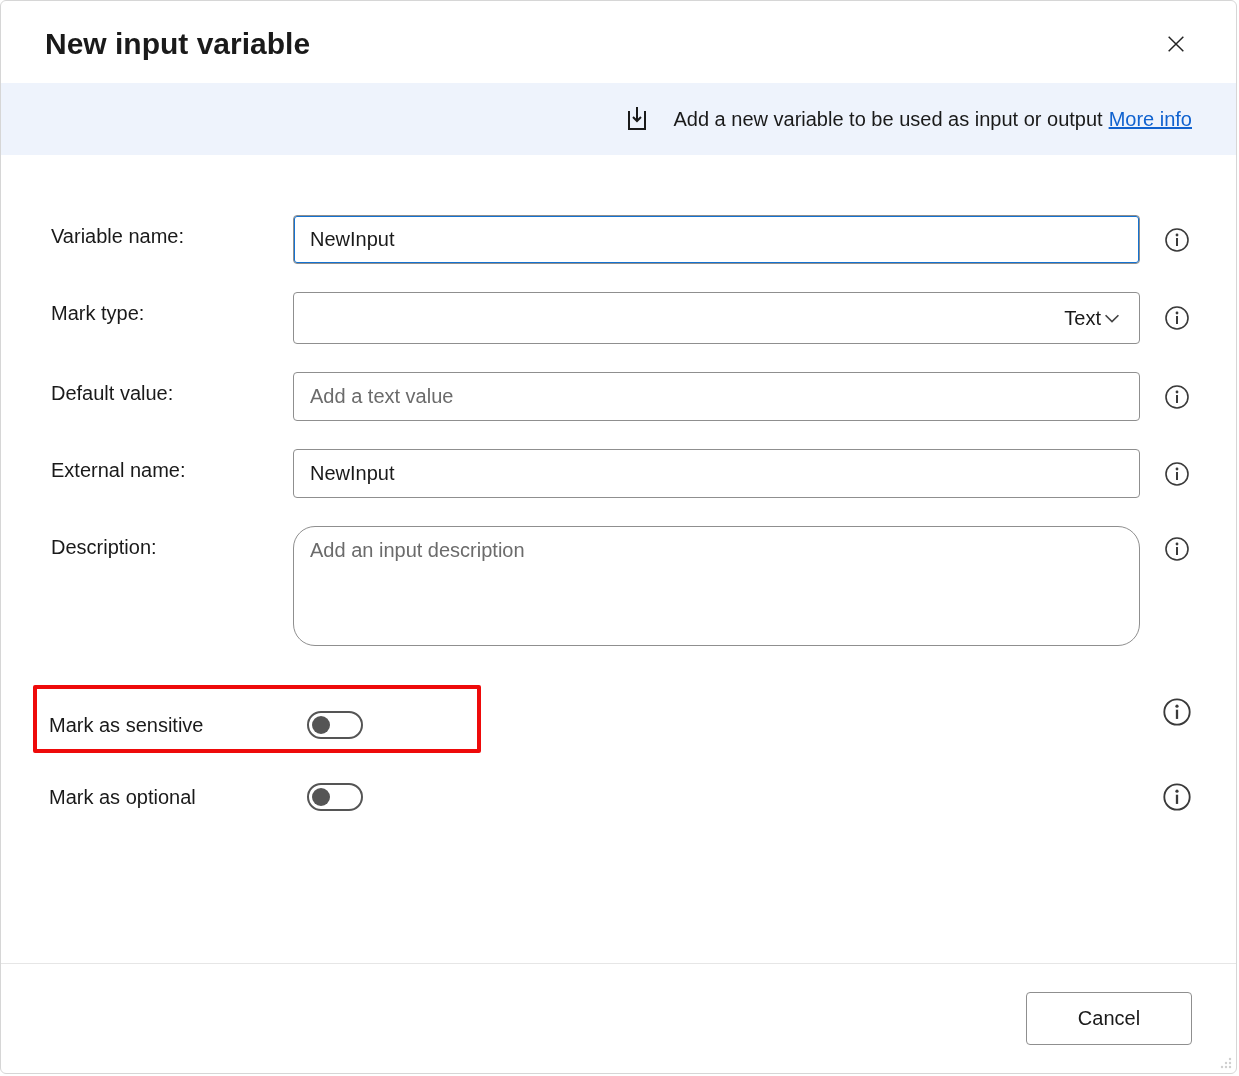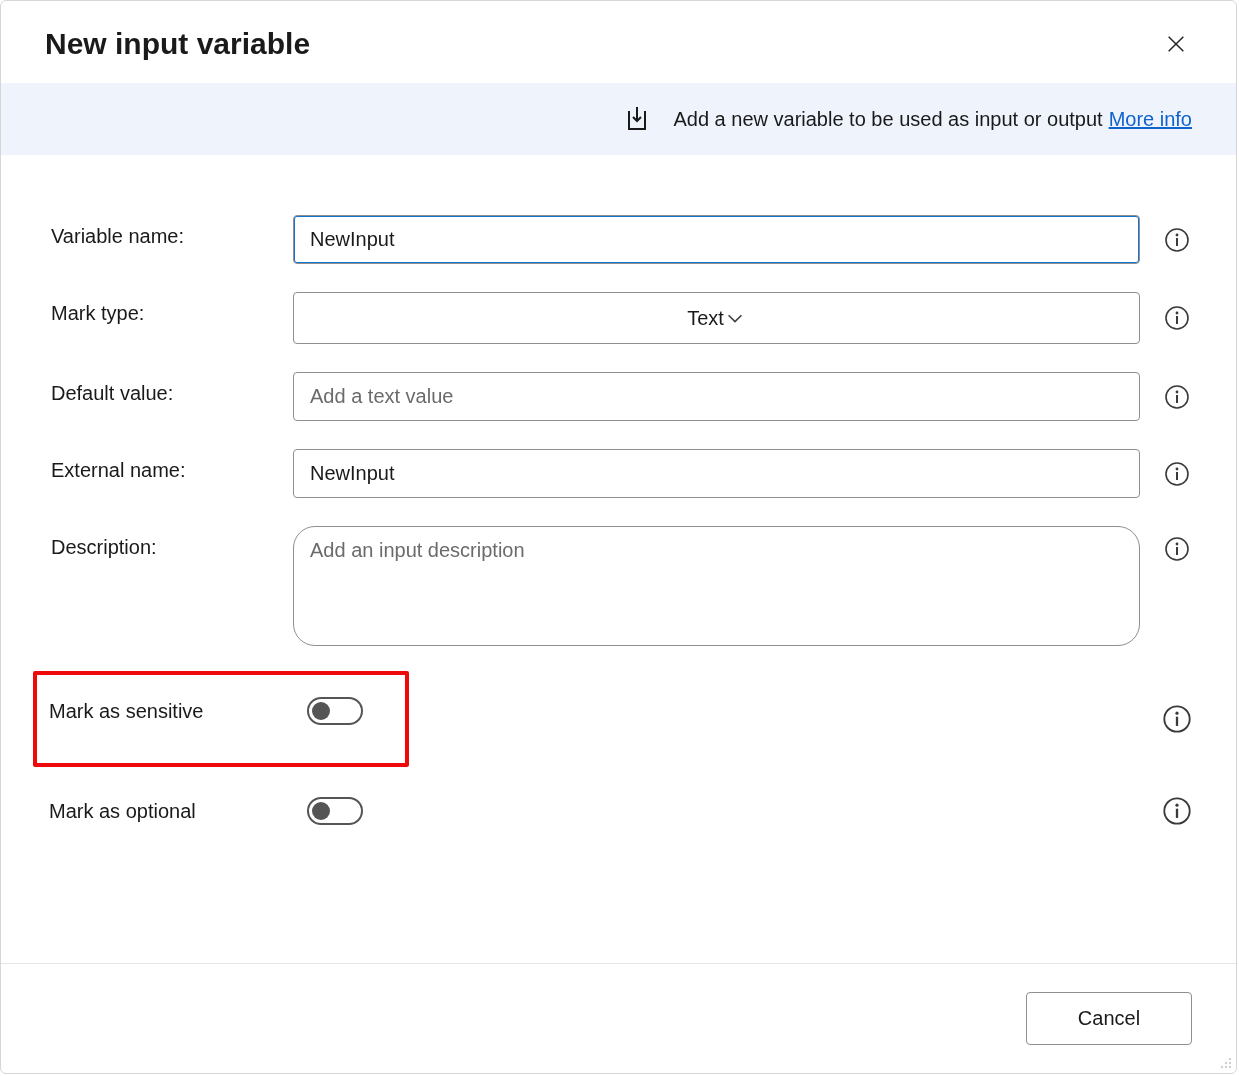--- a/index.html
+++ b/index.html
@@ -105,21 +105,21 @@
   textarea.text-area::placeholder {
     color: #6b6b6b;
   }
   .focused {
     border-color: #1472d0;
     box-shadow: inset 0 0 0 1px #1472d0;
   }
   .select-input {
     display: flex;
     align-items: center;
-    justify-content: center;
+    justify-content: flex-end;
     height: 52px;
     cursor: pointer;
   }
   .select-chevron {
     width: 22px; height: 22px;
     color: #444;
   }
   textarea.text-area {
     height: 120px;
     resize: none;
@@ -148,24 +148,24 @@
     width: 18px; height: 18px;
     border-radius: 50%;
     background: #555;
     position: absolute;
     left: 3px; top: 3px;
   }
   .toggle-right-space { flex: 1; }
   .highlight-box {
     border: 4px solid #ee0a0a;
     border-radius: 2px;
-    padding: 12px 8px 28px 12px;
+    padding: 12px 8px 0 12px;
     margin-left: -12px;
-    width: 376px;
-    margin-top: 0;
+    width: 448px;
+    margin-top: 14px;
   }
   .toggle-section2 { margin-top: 20px; padding-left: 4px; }
   .info-right {
     width: 30px; height: 30px;
     display: inline-flex; align-items: center; justify-content: center;
     cursor: pointer;
     color: #3a3a3a;
   }
   .footer {
     border-top: 1px solid #e6e6e6;

